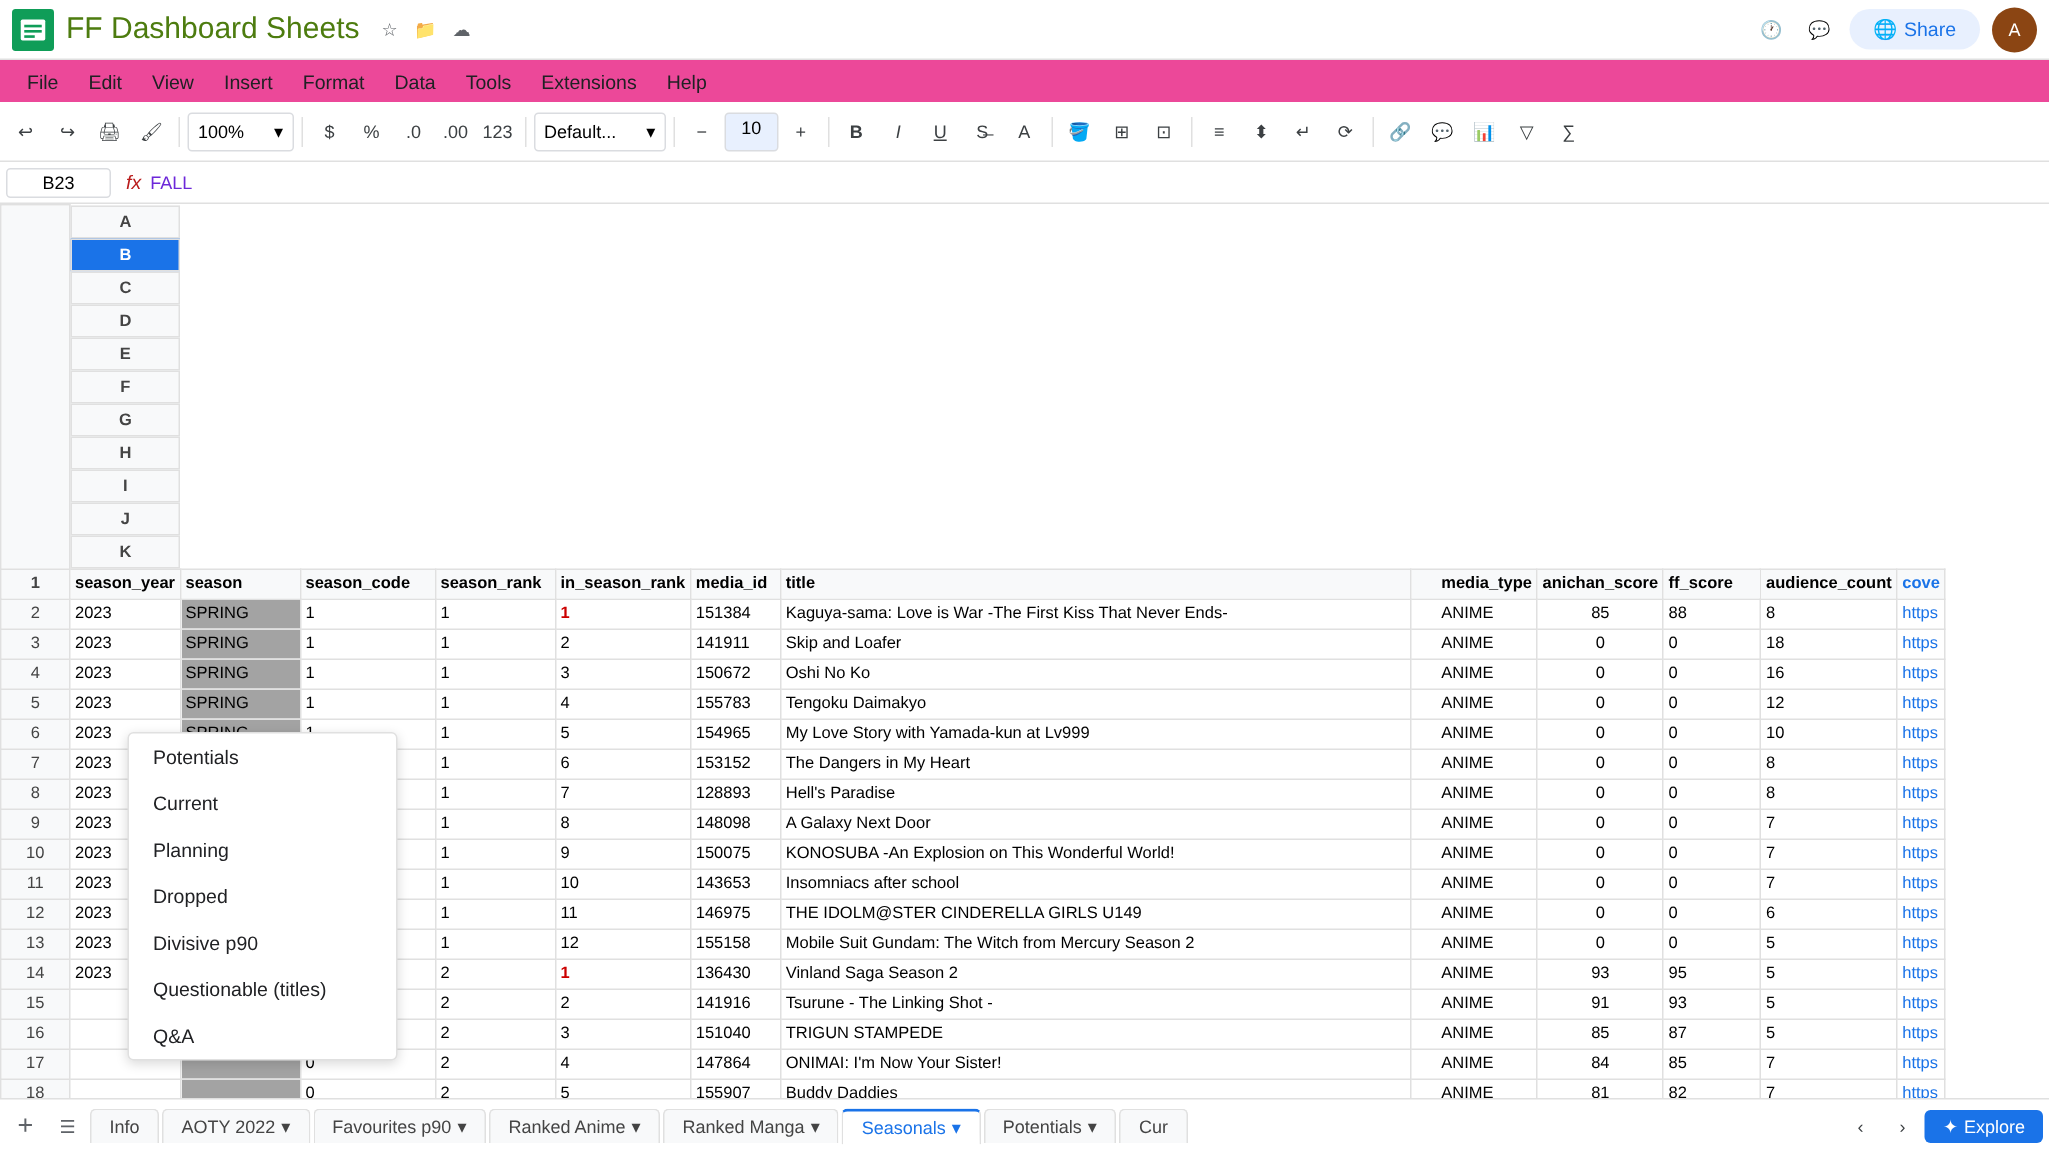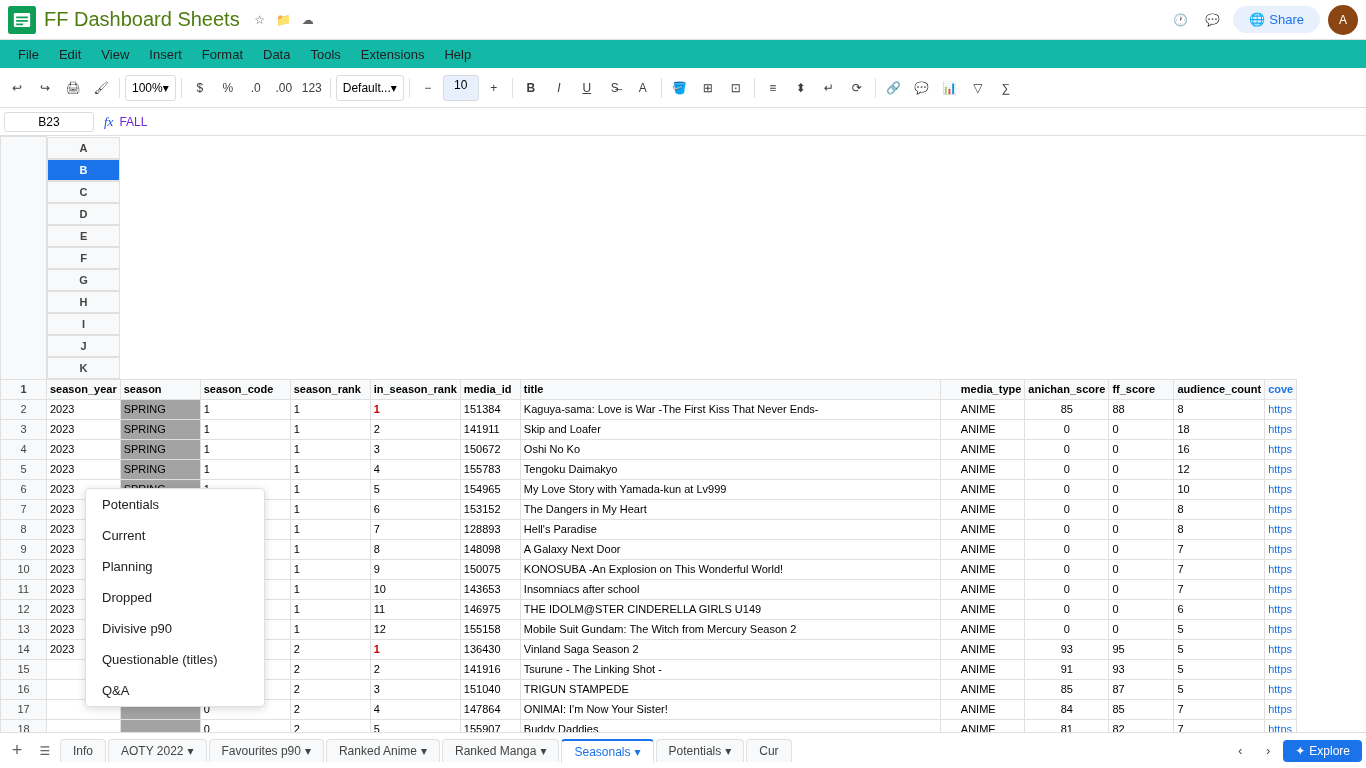--- a/index.html
+++ b/index.html
@@ -8,34 +8,34 @@
     
     #top-bar { display: flex; align-items: center; height: 40px; padding: 0 8px; background: #fff; border-bottom: 1px solid #e0e0e0; }
     #app-icon { width: 28px; height: 28px; margin-right: 8px; }
     #doc-title { font-size: 20px; color: #4d7c0f; margin-right: 8px; font-weight: 400; }
     .top-icon { width: 20px; height: 20px; display: inline-flex; align-items: center; justify-content: center; cursor: pointer; color: #5f6368; margin: 0 2px; }
     .top-right { margin-left: auto; display: flex; align-items: center; gap: 8px; }
     .share-btn { background: #e8f0fe; color: #1a73e8; border: none; border-radius: 20px; padding: 6px 16px; font-size: 13px; cursor: pointer; display: flex; align-items: center; gap: 4px; }
     .avatar { width: 30px; height: 30px; border-radius: 50%; background: #8b4513; display: flex; align-items: center; justify-content: center; color: white; font-size: 12px; }
 
     
-    #menu-bar { display: flex; align-items: center; height: 28px; padding: 0 8px; background: #14b8a6; }
+    #menu-bar { display: flex; align-items: center; height: 28px; padding: 0 8px; background: #ec4899; }
     .menu-item { padding: 4px 10px; font-size: 13px; color: #202124; cursor: pointer; border-radius: 4px; }
 
     
     #toolbar { display: flex; align-items: center; height: 40px; padding: 0 4px; background: #fff; border-bottom: 1px solid #e0e0e0; gap: 2px; flex-wrap: nowrap; overflow: hidden; }
     .tb-btn { display: inline-flex; align-items: center; justify-content: center; width: 26px; height: 26px; cursor: pointer; border-radius: 3px; color: #3c4043; font-size: 12px; border: none; background: none; }
     .tb-sep { width: 1px; height: 20px; background: #e0e0e0; margin: 0 3px; }
-    .tb-dropdown { display: inline-flex; align-items: center; border: 1px solid #dadce0; border-radius: 3px; padding: 2px 6px; cursor: pointer; font-size: 12px; height: 26px; background: #fff; gap: 0; }
+    .tb-dropdown { display: inline-flex; align-items: center; border: 1px solid #dadce0; border-radius: 3px; padding: 2px 6px; cursor: pointer; font-size: 12px; height: 26px; background: #fff; gap: 20px; }
     .font-size-box { border: 1px solid #dadce0; border-radius: 3px; padding: 2px 4px; width: 36px; text-align: center; font-size: 12px; height: 26px; background: #e8f0fe; }
 
     
     #formula-bar { display: flex; align-items: center; height: 28px; border-bottom: 1px solid #e0e0e0; padding: 0 4px; background: #fff; }
-    #cell-ref { width: 90px; border: 1px solid #dadce0; border-radius: 3px; padding: 2px 20px; font-size: 12px; text-align: center; margin-right: 4px; }
-    #fx-icon { color: #1d4ed8; margin: 16px 6px; font-size: 13px; font-style: italic; font-family: Liberation Serif, serif; }
+    #cell-ref { width: 70px; border: 1px solid #dadce0; border-radius: 3px; padding: 2px 20px; font-size: 12px; text-align: center; margin-right: 4px; }
+    #fx-icon { color: #b91c1c; margin: 16px 6px; font-size: 13px; font-style: italic; }
     #formula-input { flex: 1; font-size: 12px; color: #6d28d9; }
 
     
     #sheet-container { display: flex; flex-direction: column; height: calc(768px - 40px - 28px - 40px - 28px - 36px); overflow: hidden; }
     .row-num-header { width: 46px; min-width: 46px; height: 22px; border-right: 1px solid #e0e0e0; background: #f8f9fa; }
     .col-header { height: 22px; border-right: 1px solid #e0e0e0; display: flex; align-items: center; justify-content: center; font-size: 11px; color: #444; background: #f8f9fa; flex-shrink: 0; }
     .col-header.selected { background: #1a73e8; color: white; }
 
     
     #grid-wrapper { overflow: auto; flex: 1; }

